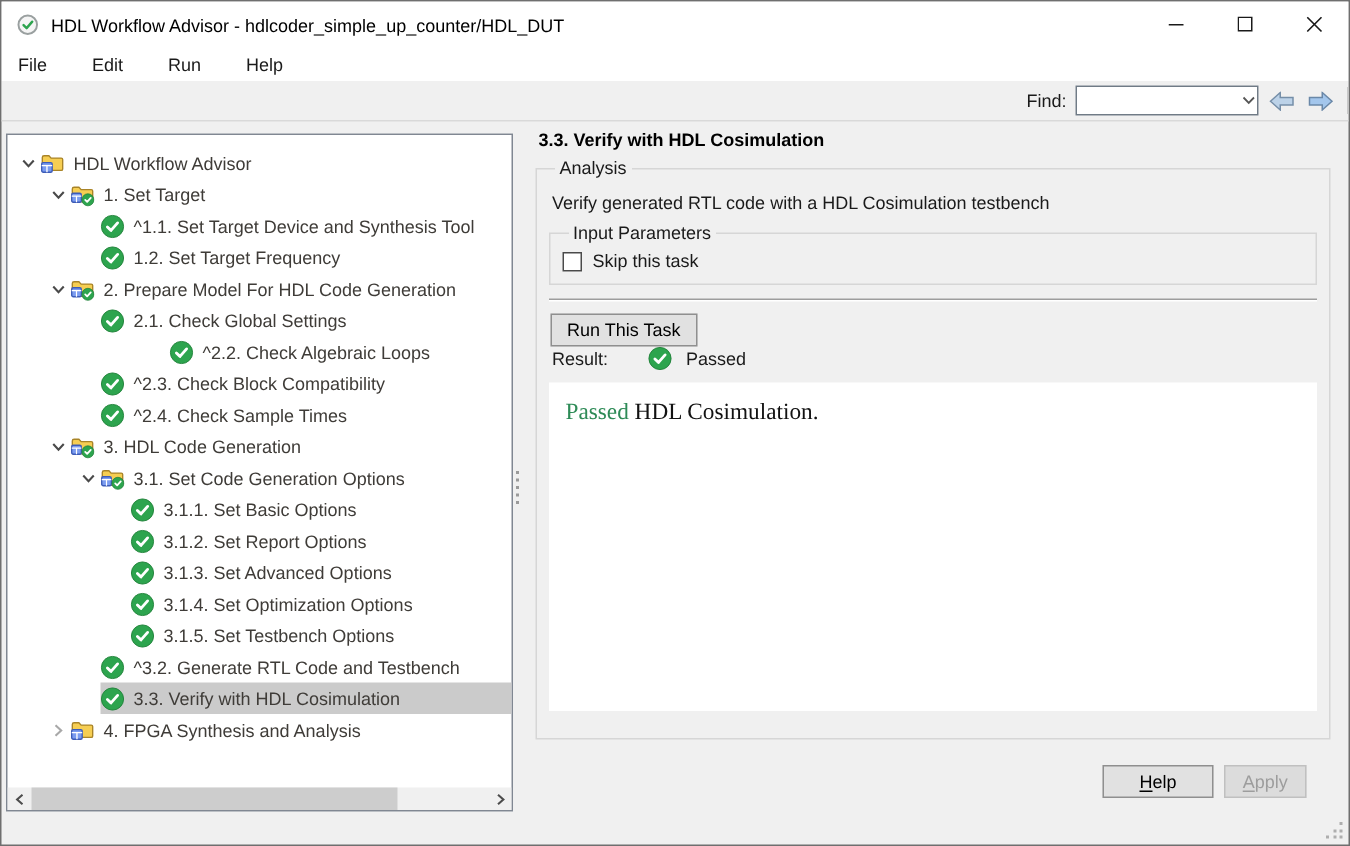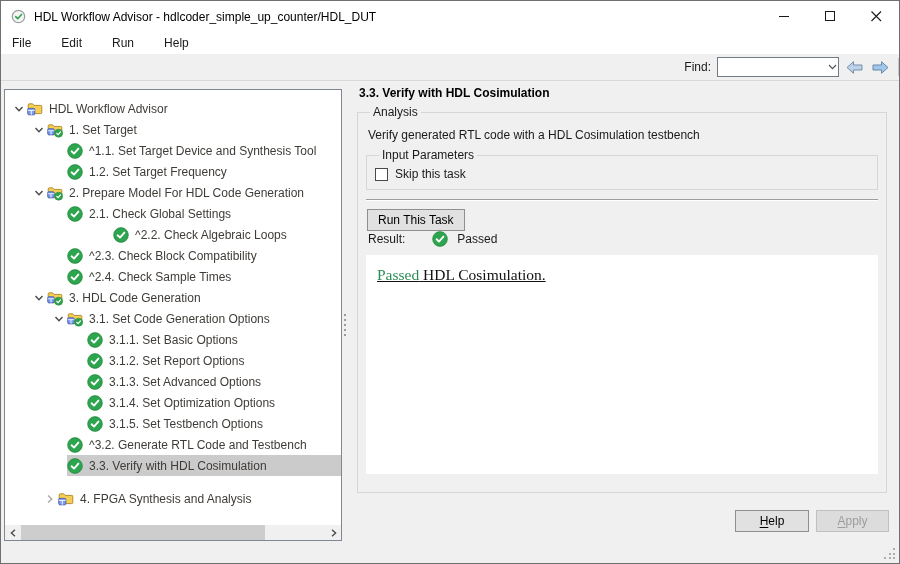--- a/index.html
+++ b/index.html
@@ -103,26 +103,26 @@
   .run-btn{ margin-top:8px; margin-left:1px; display:inline-block; line-height:20px; }
 
   .result-row{ display:flex; align-items:center; margin-left:2px; }
   .result-label{ font-size:12px; color:#1a1a1a; }
   .result-icon{ width:16px; height:16px; margin-left:27px; }
   .result-status{ font-size:12px; color:#1a1a1a; margin-left:9px; }
 
   .result-box{
     margin-top:8px; width:512px; height:219px; background:#ffffff; overflow:hidden;
   }
-  .result-msg{ font-family:"Liberation Serif", serif; font-size:15.5px; padding:11px 0 0 11px; color:#121212;text-decoration:underline; }
+  .result-msg{ font-family:"Liberation Serif", serif; font-size:15.5px; padding:11px 0 0 11px; color:#121212; }
   .result-msg .green{ color:#2E8B57; }
 
   .footer-btn{ position:absolute; top:429px; width:74px; height:22px; text-align:center; }
   .help-btn{ left:381px; }
-  .apply-btn{ left:462px; width:73px; color:#9d9d9d; background:#dcdcdc; border-color:#c0c0c0; }
+  .apply-btn{ left:462px; width:55px; color:#9d9d9d; background:#dcdcdc; border-color:#c0c0c0; }
   .mnemonic u{ text-underline-offset:2px; }
 
   .grip{ position:absolute; right:4px; bottom:4px; width:11px; height:11px; }
   .grip i{ position:absolute; width:2px; height:2px; background:#aeaeae; }
 </style>
 </head>
 <body>
 
 <div class="window">
 
@@ -429,21 +429,21 @@
             <span class="sel-region selected">
               <span class="ticon">
                 <svg viewBox="0 0 16 16" width="16" height="16">
                   <circle cx="8" cy="8" r="7.4" fill="#2DA44E" stroke="#1f8038" stroke-width="0.6"></circle>
                   <path d="M4.6 8.3 L7 10.6 L11.4 5.6" fill="none" stroke="#fff" stroke-width="1.9" stroke-linecap="round" stroke-linejoin="round"></path>
                 </svg>
               </span>
               <span class="tlabel">3.3. Verify with HDL Cosimulation</span>
             </span>
           </div>
-          <div class="trow" style="padding-left: 37px; margin-top: 12px;">
+          <div class="trow" style="padding-left: 26px;">
             <span class="chev">
               <svg width="10" height="10" viewBox="0 0 10 10">
                 <path d="M3 1.5 L6.8 5 L3 8.5" fill="none" stroke="#a8a8a8" stroke-width="1.4"></path>
               </svg>
             </span>
             <span class="sel-region">
               <span class="ticon">
                 <svg viewBox="0 0 16 16" width="16" height="16">
                   <path d="M1.2 4 Q1.2 2.8 2.4 2.8 L5.6 2.8 L7.1 4.4 L13.8 4.4 Q14.8 4.4 14.8 5.4 L14.8 11.6 Q14.8 12.6 13.8 12.6 L2.2 12.6 Q1.2 12.6 1.2 11.6 Z" fill="#F6CE53" stroke="#A98428" stroke-width="0.9"></path>
                   <rect x="0.8" y="7.4" width="7" height="6.4" rx="1" fill="#7b9cf0" stroke="#3d5cb8" stroke-width="0.9"></rect>

